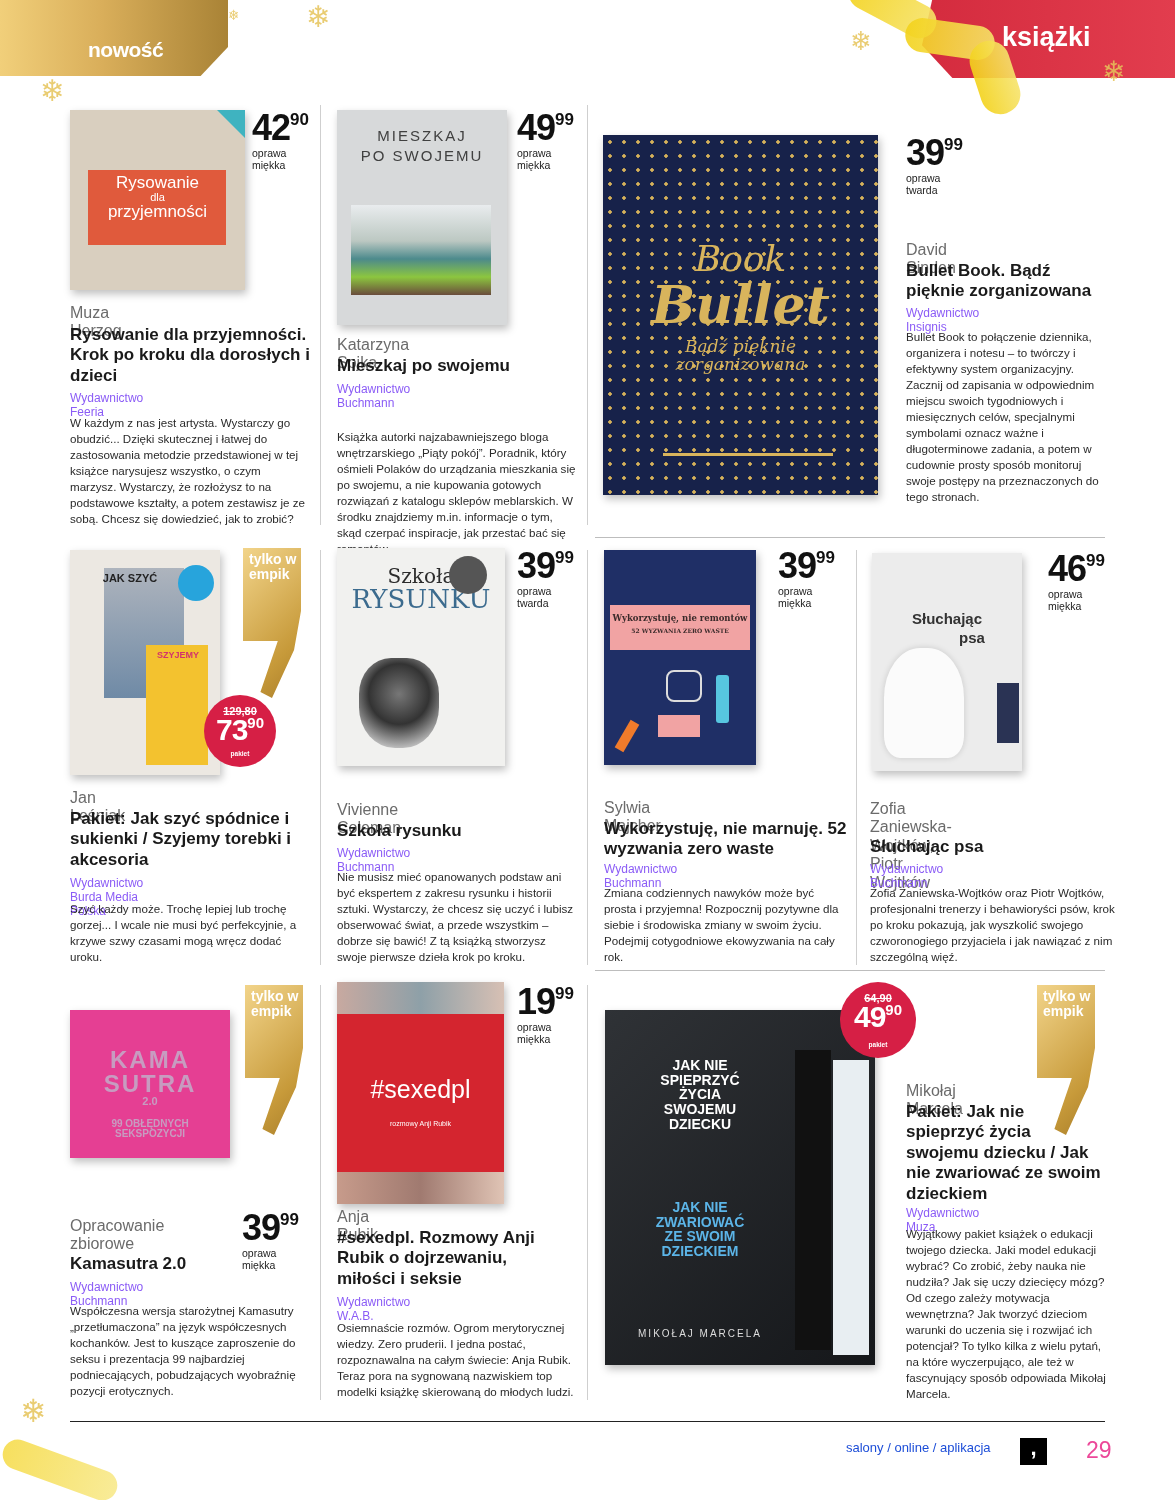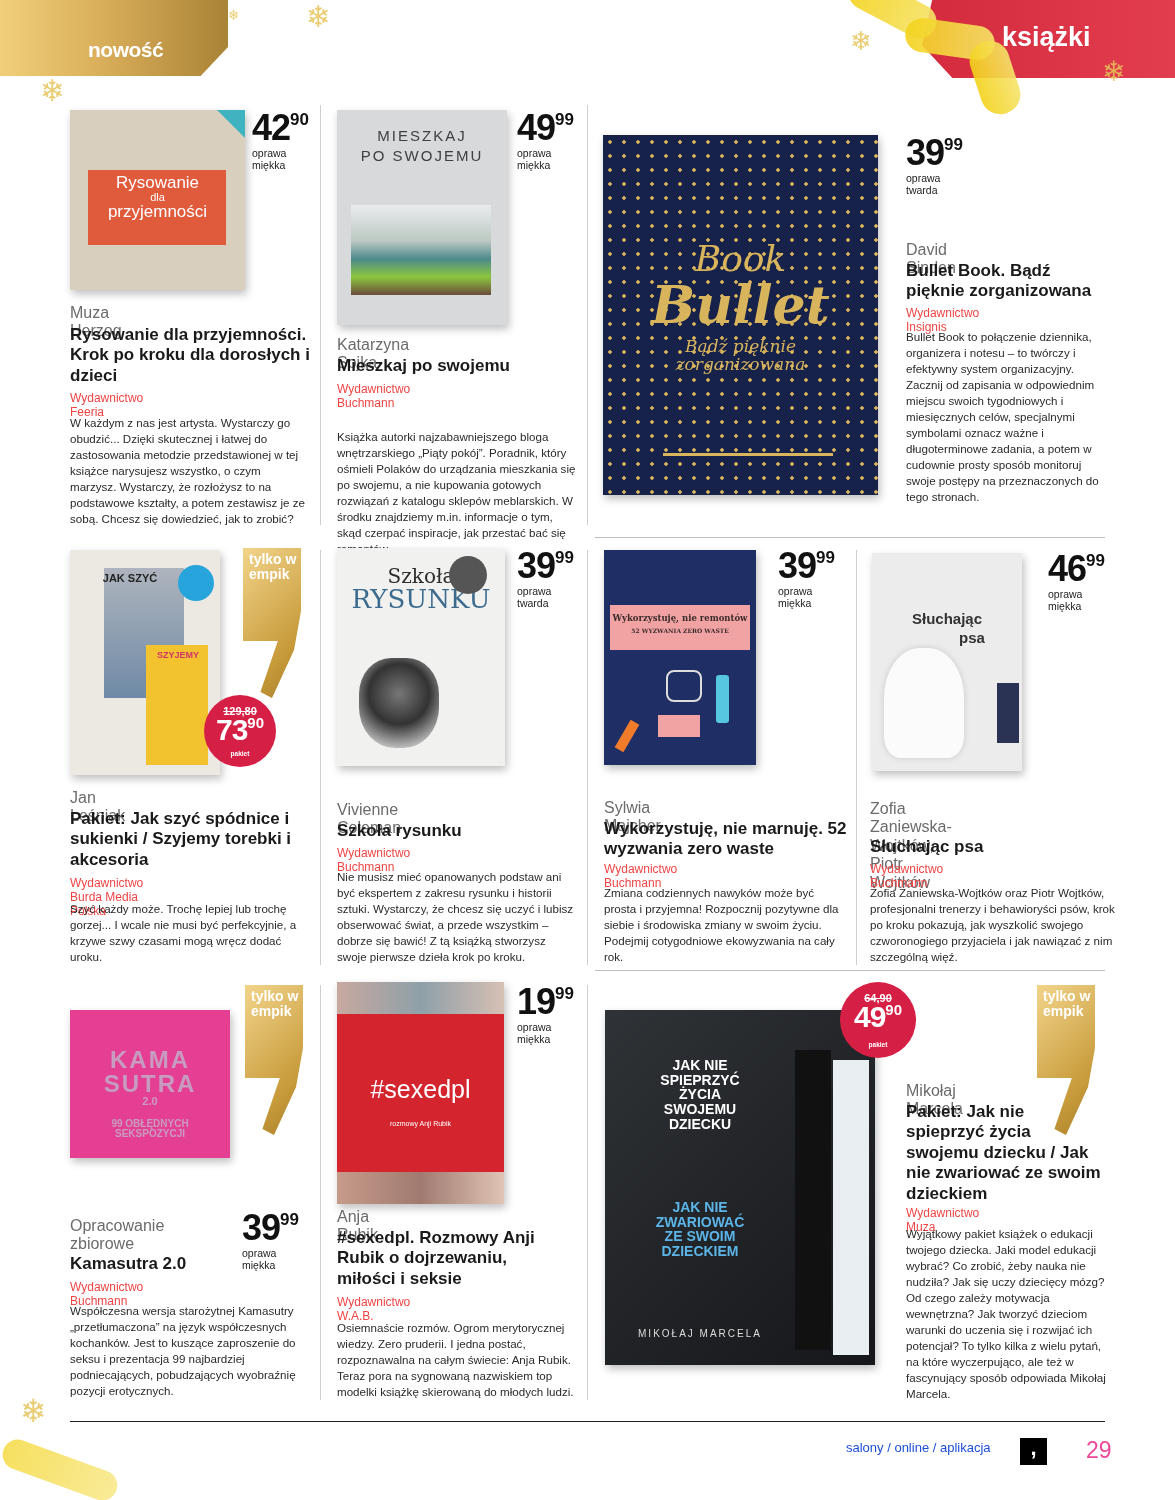--- a/index.html
+++ b/index.html
@@ -24,21 +24,21 @@
 
   
   .card { position: absolute; }
   .cover { position: absolute; box-shadow: 2px 4px 8px rgba(0,0,0,.25); overflow: hidden; }
   .price { position: absolute; font-weight: 700; color: #111; line-height: 1; white-space: nowrap; }
   .price .int { font-size: 36px; letter-spacing: -1px; }
   .price .dec { font-size: 17px; vertical-align: top; position: relative; top: 1px; }
   .binding { display: block; font-size: 10.5px; font-weight: 400; line-height: 1.1; margin-top: 2px; color: #222; letter-spacing: 0; white-space: pre-line; }
   .author { position: absolute; font-size: 16px; color: #6b6b6b; font-weight: 400; line-height: 1.15; white-space: pre-line; }
   .title { position: absolute; font-size: 17px; font-weight: 700; color: #1a1a1a; line-height: 1.2; }
-  .publisher { position: absolute; font-size: 12px; color: #ef4444; }
+  .publisher { position: absolute; font-size: 12px; color: #8b5cf6; }
   .desc { position: absolute; font-size: 11.6px; color: #2a2a2a; line-height: 1.38; }
 
   
   .empik-badge { position: absolute; width: 58px; height: 150px; }
   .empik-badge .shape { position: absolute; inset: 0;
     background: linear-gradient(135deg, #f2d48a, #c79a3a 70%, #a87d2a);
     clip-path: polygon(0 0, 100% 0, 100% 42%, 88% 68%, 50% 100%, 30% 96%, 60% 62%, 0 62%); }
   .empik-badge span { position: absolute; left: 6px; top: 4px; color: #fff; font-weight: 700; font-size: 14px; line-height: 1.05; width: 56px; }
   .promo { position: absolute; width: 72px; height: 72px; border-radius: 50%; background: #d61f45; color: #fff; text-align: center; }
   .promo .old { position: absolute; left: 0; right: 0; top: 10px; font-size: 11px; font-weight: 700; text-decoration: line-through; }

